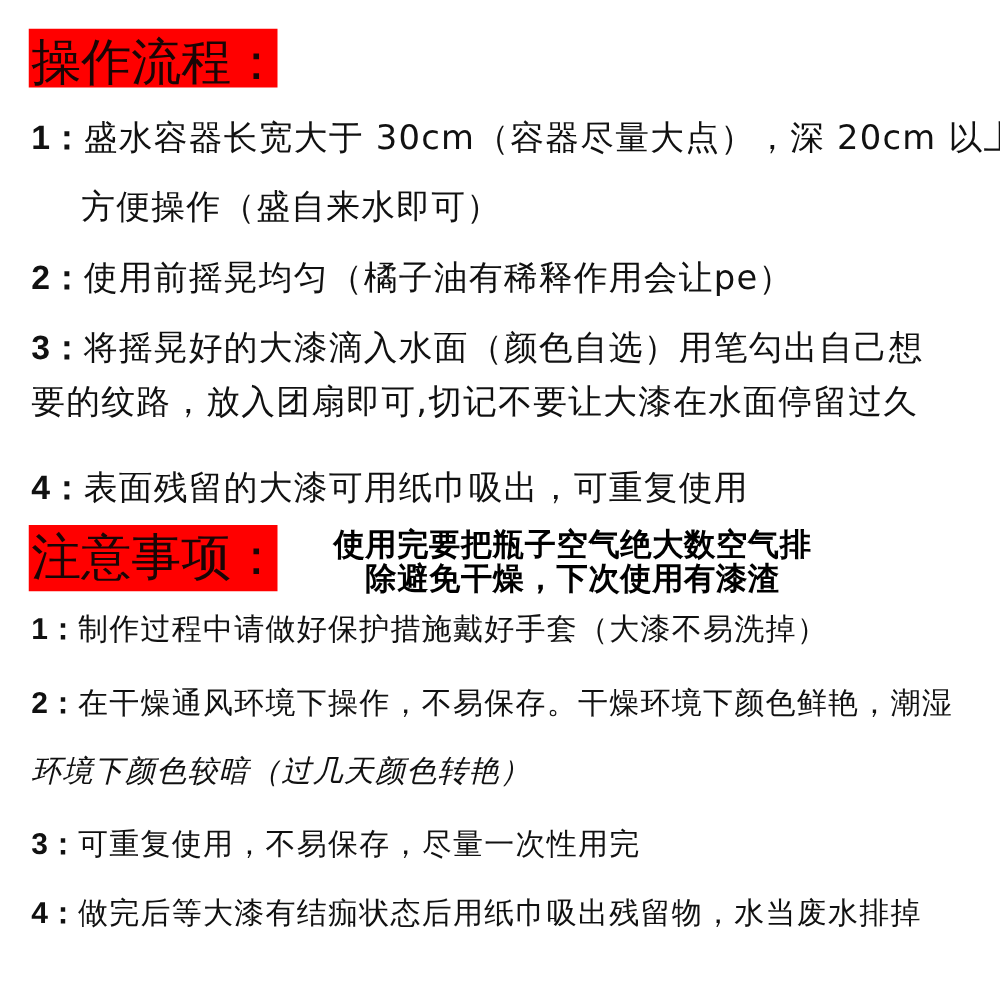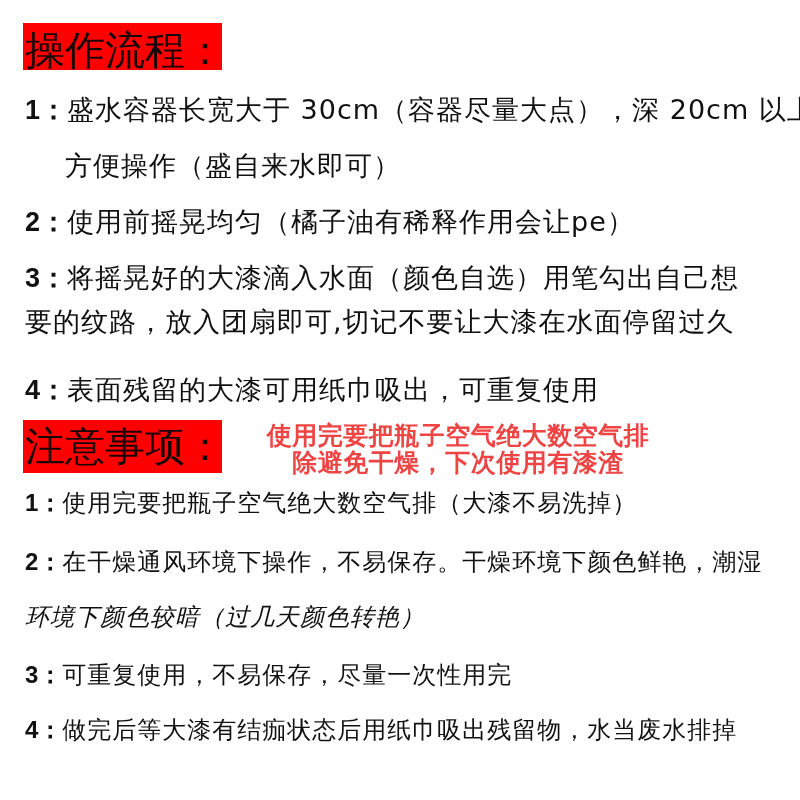--- a/index.html
+++ b/index.html
@@ -104,27 +104,27 @@
     <span>要的纹路，放入团扇即可,切记不要让大漆在水面停留过久</span>
   </div>
   <div class="line s1" style="top:373px;">
     <span class="num">4：</span><span>表面残留的大漆可用纸巾吸出，可重复使用</span>
   </div>
 
   <div id="title-box-2" class="title-box">
     <span>注意事项：</span>
   </div>
 
-  <div id="note-2" class="note" style="color:#ef4444;">
+  <div id="note-2" class="note" style="color:#000000;">
     <div>使用完要把瓶子空气绝大数空气排</div>
     <div>除避免干燥，下次使用有漆渣</div>
   </div>
 
   <div class="line s2" style="top:488px;">
-    <span class="num">1：</span><span>使用完要把瓶子空气绝大数空气排（大漆不易洗掉）</span>
+    <span class="num">1：</span><span>制作过程中请做好保护措施戴好手套（大漆不易洗掉）</span>
   </div>
   <div class="line s2" style="top:547px;">
     <span class="num">2：</span><span>在干燥通风环境下操作，不易保存。干燥环境下颜色鲜艳，潮湿</span>
   </div>
   <div class="line s2" style="top:602px;font-style:italic;">
     <span>环境下颜色较暗（过几天颜色转艳）</span>
   </div>
   <div class="line s2" style="top:660px;">
     <span class="num">3：</span><span>可重复使用，不易保存，尽量一次性用完</span>
   </div>

